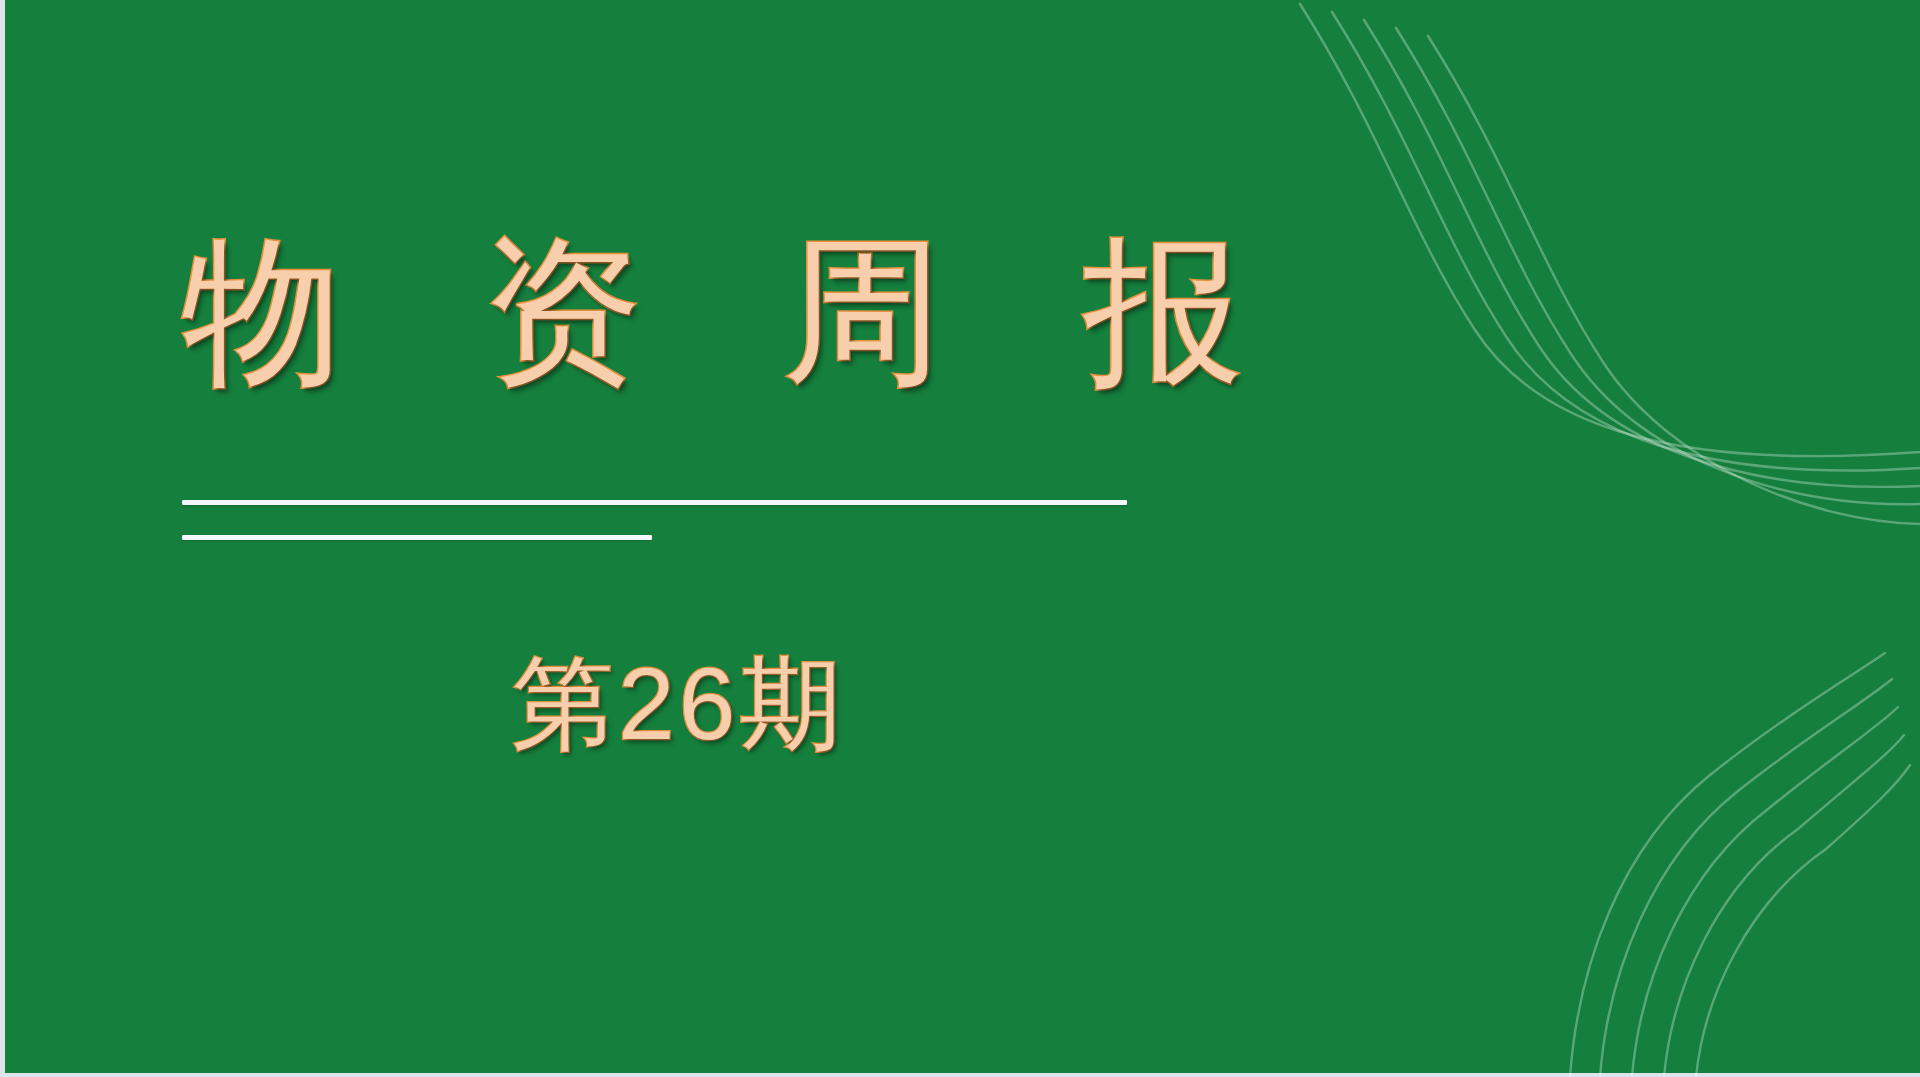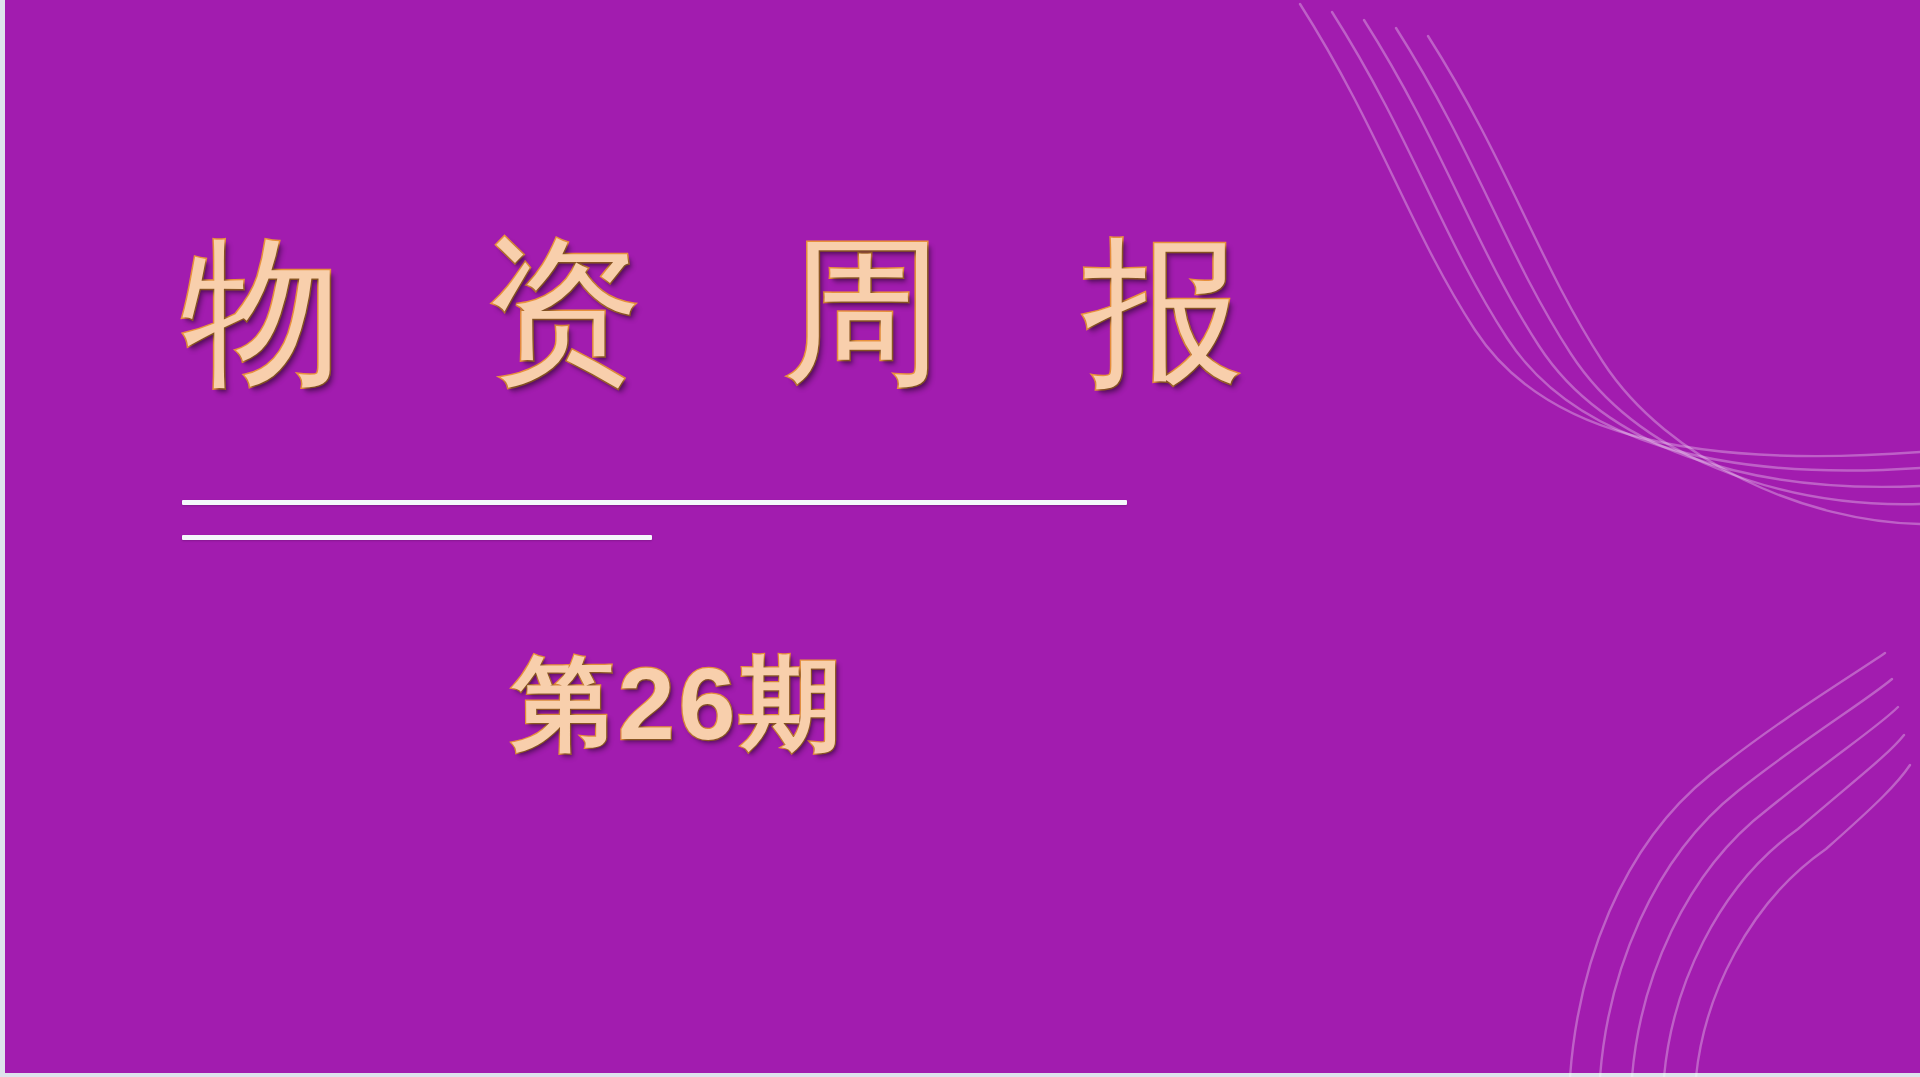--- a/index.html
+++ b/index.html
@@ -5,21 +5,21 @@
   html, body {
     margin: 0;
     padding: 0;
     background: #ffffff;
   }
 
   #slide {
     position: relative;
     width: 1920px;
     height: 1077px;
-    background: #a21caf;
+    background: #15803d;
     overflow: hidden;
     font-family: "Liberation Sans", "DejaVu Sans", sans-serif;
     box-sizing: border-box;
     padding-left: 19px;
   }
 
   
   .edge-left {
     position: absolute;
     left: 0; top: 0;
@@ -102,21 +102,21 @@
     height: 5px;
     margin-top: 30px;
   }
 
   .subtitle {
     position: absolute;
     left: 512px;
     top: 648px;
     font-size: 102px;
     line-height: 1.1;
-    font-weight: 700;
+    font-weight: 400;
     letter-spacing: 4px;
     white-space: nowrap;
     color: #F8CFAC;
     -webkit-text-stroke: 2.5px #E8903C;
     paint-order: stroke fill;
     text-shadow:
        3px 4px 5px rgba(0,0,0,0.30),
        2px 2px 3px rgba(0,0,0,0.22);
     margin: 0;
     padding: 0;

